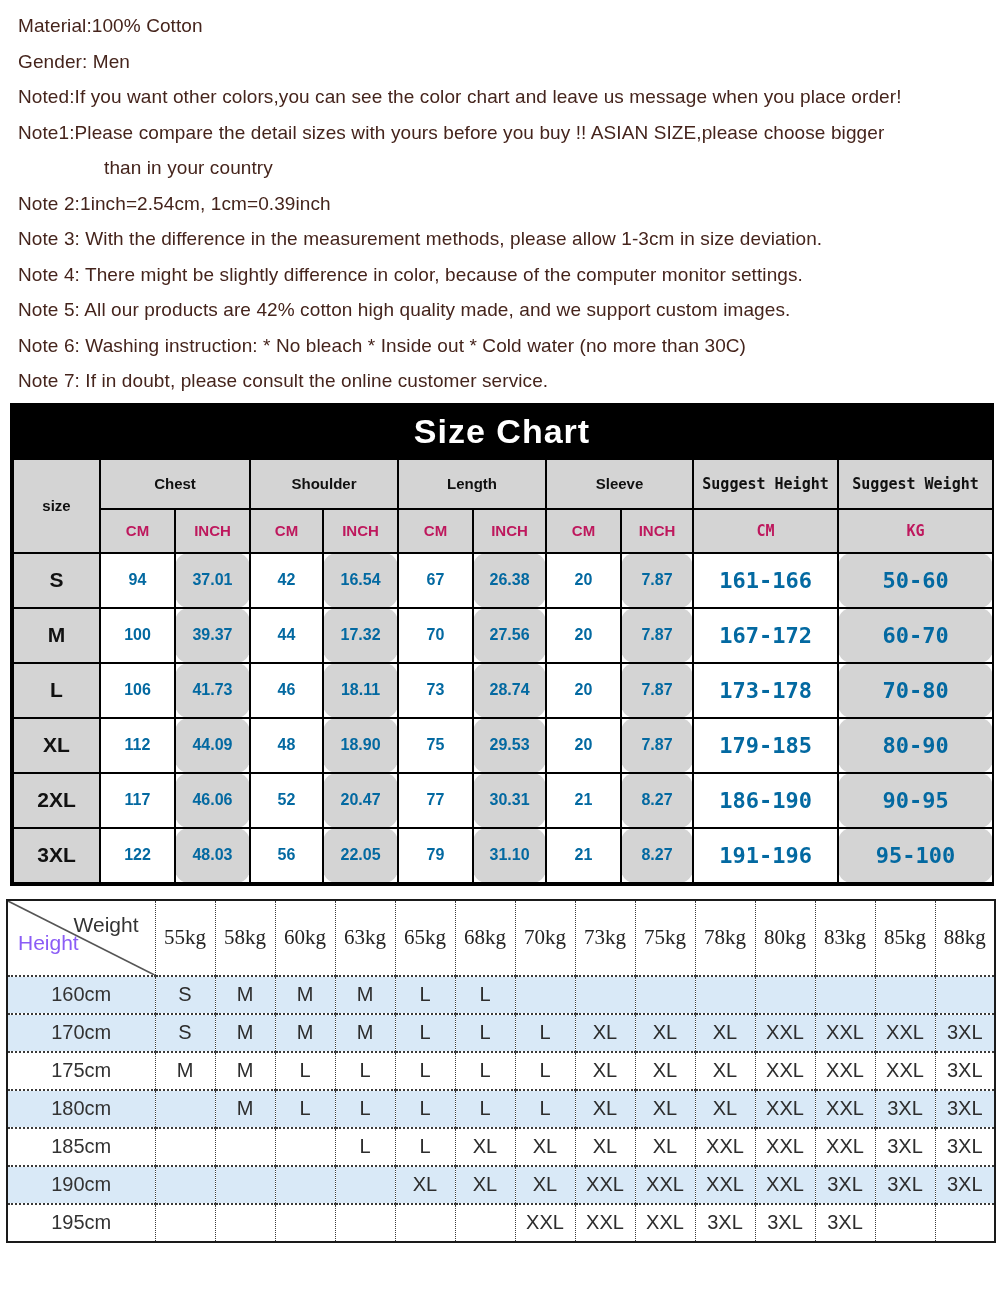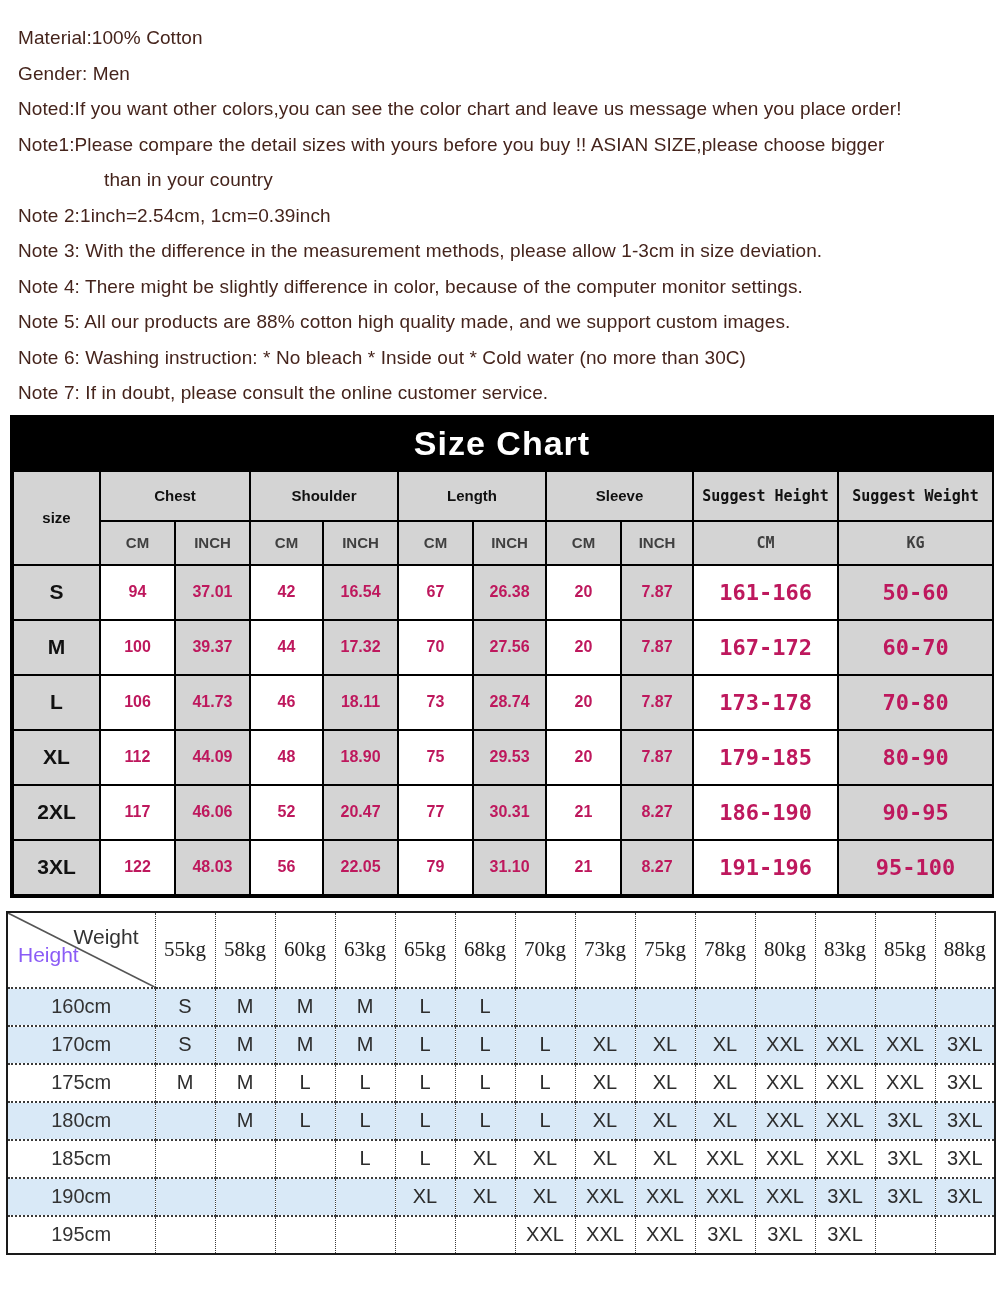--- a/index.html
+++ b/index.html
@@ -6,21 +6,21 @@
   body {
     width: 1000px;
     height: 1314px;
     background: #ffffff;
     font-family: "Liberation Sans", sans-serif;
     overflow: hidden;
     position: relative;
   }
 
   
-  .notes { padding: 20px 0 0 18px; }
+  .notes { padding: 8px 0 0 18px; }
   .note-line {
     font-size: 19px;
     color: var(--c-note, #45241c);
     line-height: 35.5px;
     white-space: nowrap;
     letter-spacing: 0.1px;
   }
   .note-line.indent { padding-left: 86px; }
 
   
@@ -42,35 +42,35 @@
   table.sc { border-collapse: collapse; width: 100%; table-layout: fixed; }
   .sc th, .sc td {
     border: 2px solid #000;
     text-align: center;
     vertical-align: middle;
     padding: 0;
     overflow: hidden;
   }
   .sc thead th { background: var(--c-gray, #d4d4d4); }
   .sc-h1 th { height: 48px; font-size: 15px; font-weight: bold; color: #111; }
-  .sc-h2 th { height: 42px; font-size: 15px; font-weight: bold; color: #404040; }
+  .sc-h2 th { height: 42px; font-size: 15px; font-weight: bold; color: #be185d; }
   .sc .monohead {
     font-family: "DejaVu Sans Mono", monospace;
     font-size: 15px;
     font-weight: bold;
     margin-left: 8px;
   }
   .sc tbody th {
     background: var(--c-gray, #d4d4d4);
     font-size: 21px;
     font-weight: bold;
     height: 53px;
     color: #111;
   }
-  .sc tbody td { font-size: 16px; font-weight: bold; height: 53px; background: #fff; color: #be185d; }
+  .sc tbody td { font-size: 16px; font-weight: bold; height: 53px; background: #fff; color: #0369a1; border-radius: 14px; }
   .sc tbody td.shade { background: var(--c-gray, #d4d4d4); }
   .sc tbody td.range {
     font-family: "DejaVu Sans Mono", monospace;
     font-weight: bold;
     font-size: 22px;
   }
 
   
   table.fit {
     border-collapse: collapse;
@@ -120,21 +120,21 @@
 
 <div class="notes" id="notes">
     <div class="note-line">Material:100% Cotton</div>
     <div class="note-line">Gender: Men</div>
     <div class="note-line">Noted:If you want other colors,you can see the color chart and leave us message when you place order!</div>
     <div class="note-line">Note1:Please compare the detail sizes with yours before you buy !! ASIAN SIZE,please choose bigger</div>
     <div class="note-line indent">than in your country</div>
     <div class="note-line">Note 2:1inch=2.54cm, 1cm=0.39inch</div>
     <div class="note-line">Note 3: With the difference in the measurement methods, please allow 1-3cm in size deviation.</div>
     <div class="note-line">Note 4: There might be slightly difference in color, because of the computer monitor settings.</div>
-    <div class="note-line">Note 5: All our products are 88% cotton high quality made, and we support custom images.</div>
+    <div class="note-line">Note 5: All our products are 42% cotton high quality made, and we support custom images.</div>
     <div class="note-line">Note 6: Washing instruction: * No bleach * Inside out * Cold water (no more than 30C)</div>
     <div class="note-line">Note 7:  If in doubt, please consult the online customer service.</div>
   </div>
 
 <div class="sizechart">
   <div class="sc-title">Size Chart</div>
   <table class="sc">
     <colgroup>
       <col style="width:87px">
         <col style="width:75px">

